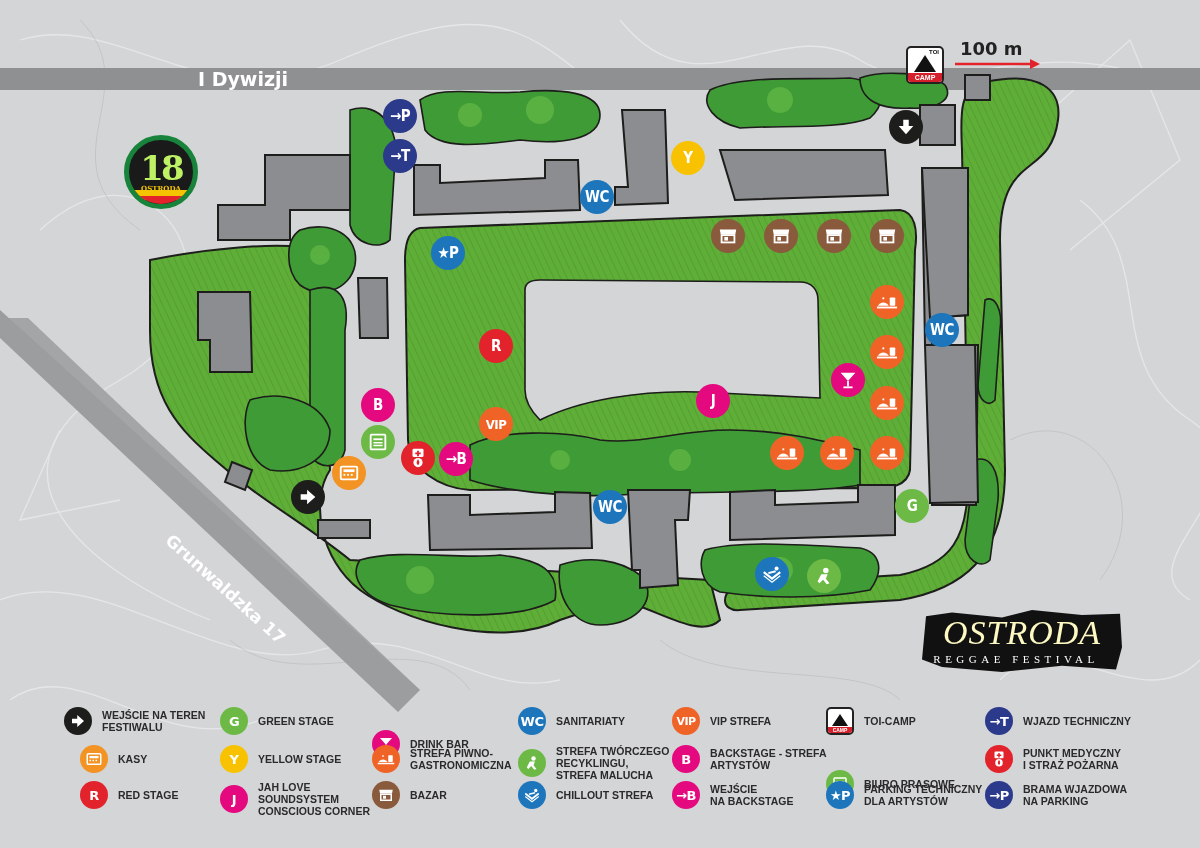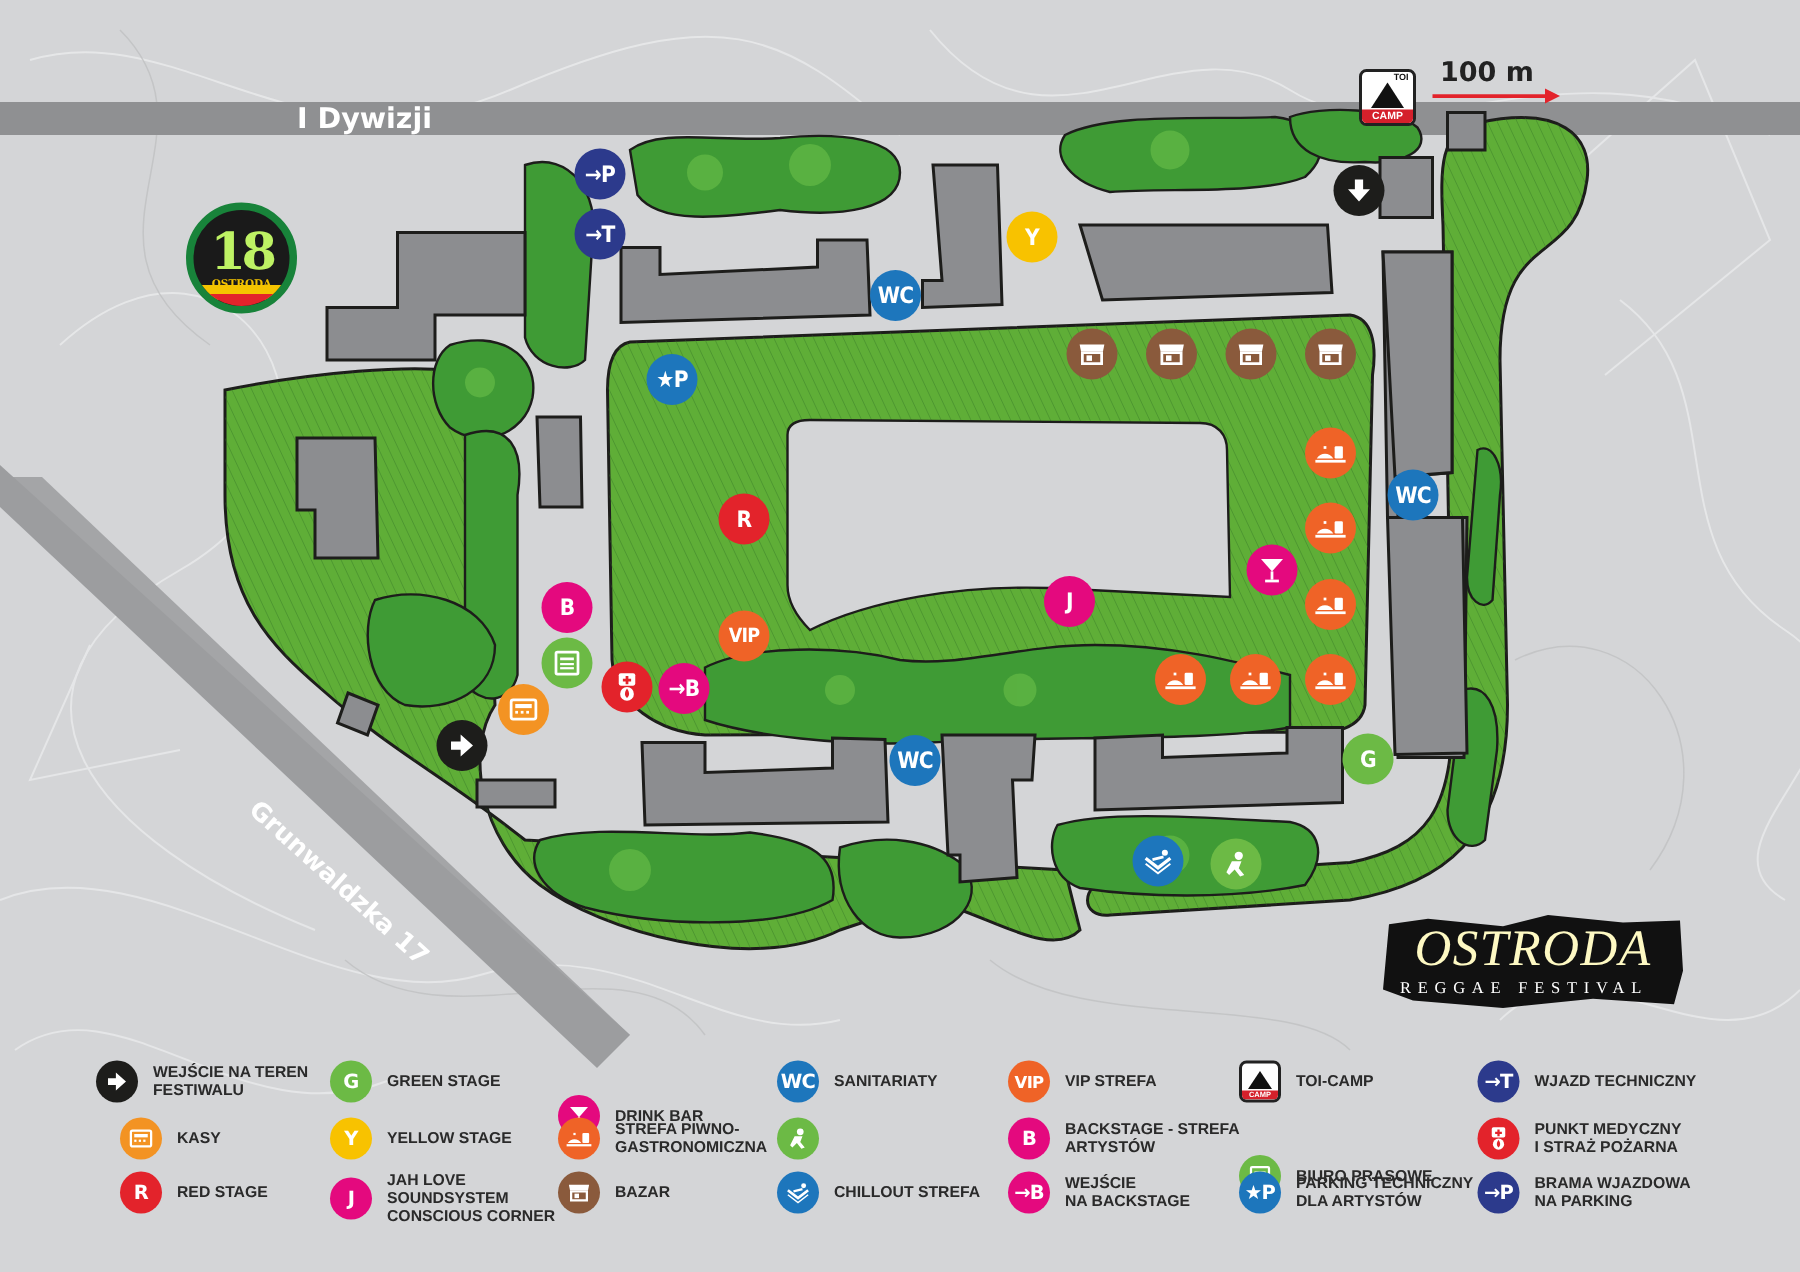--- a/index.html
+++ b/index.html
@@ -476,20 +476,23 @@
       <span class="legend-icon" style="background: rgb(29, 118, 188);">WC</span>
       <span class="legend-label">SANITARIATY</span>
     </div>
     <div class="legend-item" style="left: 518px; top: 745px;">
       <span class="legend-icon" style="background: rgb(108, 186, 69);">
         <svg viewBox="0 0 24 24">
           <circle cx="14" cy="6" r="3" fill="#fff"></circle>
           <path d="M9 10 L16 10 L14 15 L18 20 L15 21 L11 16 L7 20 L5 18 Z" fill="#fff"></path>
         </svg>
       </span>
+      <span class="legend-label">STREFA TWÓRCZEGO
+RECYKLINGU,
+STREFA MALUCHA</span>
     </div>
     <div class="legend-item" style="left: 518px; top: 781px;">
       <span class="legend-icon" style="background: rgb(29, 118, 188);">
         <svg viewBox="0 0 24 24">
           <path d="M3 10 L12 17 L21 10" fill="none" stroke="#fff" stroke-width="2.4"></path>
           <path d="M3 14 L12 21 L21 14" fill="none" stroke="#fff" stroke-width="1.4"></path>
           <circle cx="17" cy="6" r="2.2" fill="#fff"></circle>
           <path d="M8 11 L16 9" stroke="#fff" stroke-width="2"></path>
         </svg>
       </span>

